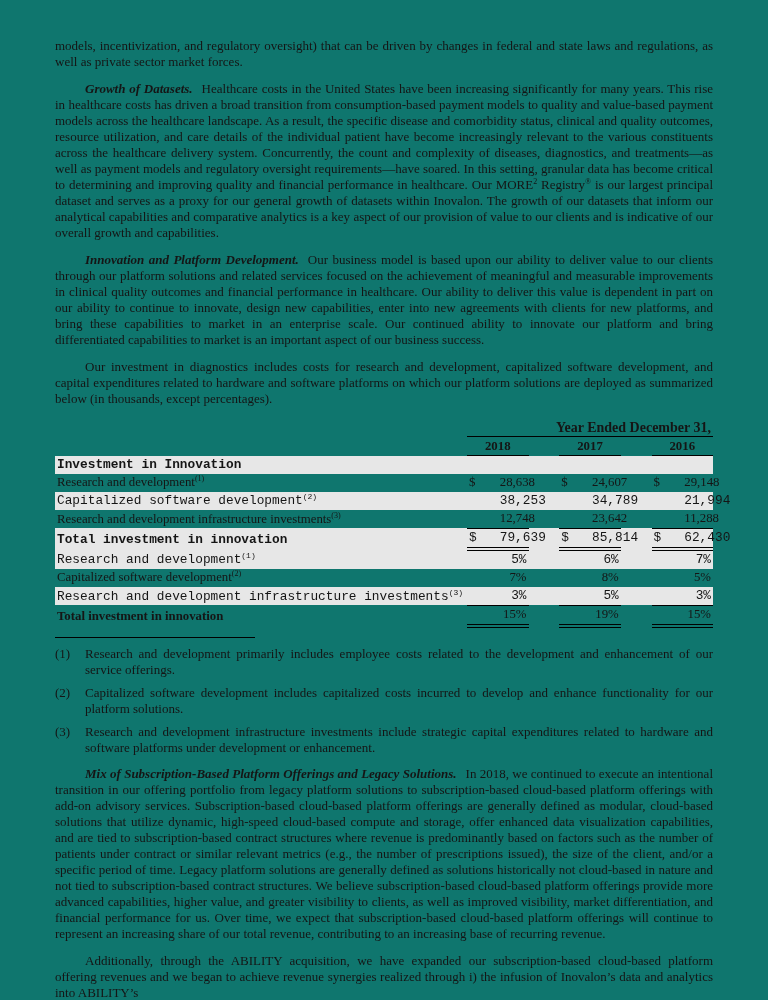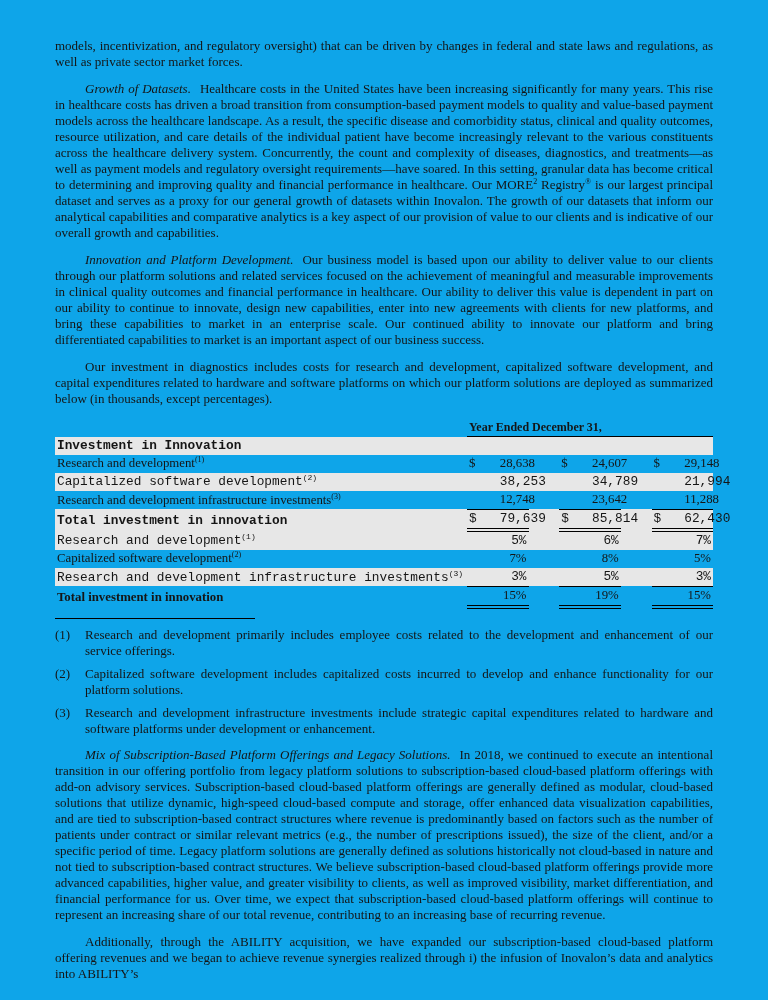--- a/index.html
+++ b/index.html
@@ -1,38 +1,38 @@
 <!DOCTYPE html>
 <html><head>
 <meta charset="utf-8">
 <style>
   * { box-sizing: border-box; }
   html, body { margin: 0; padding: 0; background: #9a9a9a; }
   .page {
     width: 768px;
     height: 1000px;
     margin: 0 auto;
-    background: #0ea5e9;
+    background: #0f766e;
     font-family: "Liberation Serif", "DejaVu Serif", serif;
     color: #151515;
     overflow: hidden;
     position: relative;
   }
   .content {
     padding: 38px 55px 0 55px;
   }
   p.body {
     font-size: 13px;
     line-height: 16px;
     text-align: justify;
     margin: 0 0 11px 0;
   }
   p.body.indent { text-indent: 30px; }
   .lead {
-    font-weight: normal;
+    font-weight: bold;
     font-style: italic;
     margin-right: 9px;
   }
   sup.fn-ref, sup.tsup {
     font-size: 8px;
     line-height: 0;
     vertical-align: super;
   }
   
   table.inv {
@@ -46,23 +46,23 @@
   table.inv td {
     padding: 1.5px 2px;
     vertical-align: bottom;
   }
   td.lbl   { width: 412px; text-align: left; }
   td.cur   { width: 16px;  text-align: left; padding-left: 4px; }
   td.val   { text-align: right; padding-right: 6px; }
   td.sp    { width: 9px; padding: 0; }
   tr.shade td { background: #e7e7e7; font-family: Liberation Mono, monospace; }
   td.span-head {
-    text-align: left;
+    text-align: right;
     font-weight: bold;
-    font-size: 12px;
+    font-size: 14px;
     border-bottom: 1.5px solid #000;
     padding-bottom: 2px;
   }
   td.yr {
     text-align: center;
     font-weight: bold;
     border-bottom: 1.5px solid #000;
     padding-bottom: 2px;
   }
   tr.sectionrow td { font-weight: bold; }
@@ -99,20 +99,28 @@
 
     <p class="body indent"><span class="lead">Innovation and Platform Development.</span><span>Our business model is based upon our ability to deliver value to our clients through our platform solutions and related services focused on the achievement of meaningful and measurable improvements in clinical quality outcomes and financial performance in healthcare. Our ability to deliver this value is dependent in part on our ability to continue to innovate, design new capabilities, enter into new agreements with clients for new platforms, and bring these capabilities to market in an enterprise scale. Our continued ability to innovate our platform and bring differentiated capabilities to market is an important aspect of our business success.</span></p>
 
     <p class="body indent"><span>Our investment in diagnostics includes costs for research and development, capitalized software development, and capital expenditures related to hardware and software platforms on which our platform solutions are deployed as summarized below (in thousands, except percentages).</span></p>
 
     <table class="inv">
       <tbody>
           <tr>
         <td class="lbl"></td>
         <td class="span-head" colspan="8">Year Ended December 31,</td>
+      </tr>
+      <tr>
+        <td class="lbl"></td>
+        <td class="yr" colspan="2">2018</td>
+        <td class="sp"></td>
+        <td class="yr" colspan="2">2017</td>
+        <td class="sp"></td>
+        <td class="yr" colspan="2">2016</td>
       </tr>
 
       <tr class="shade sectionrow">
         <td class="lbl"><span>Investment in Innovation</span></td>
         <td class="cur"></td>
             <td class="val"></td>
         <td class="sp"></td>
         <td class="cur"></td>
             <td class="val"></td>
         <td class="sp"></td>

